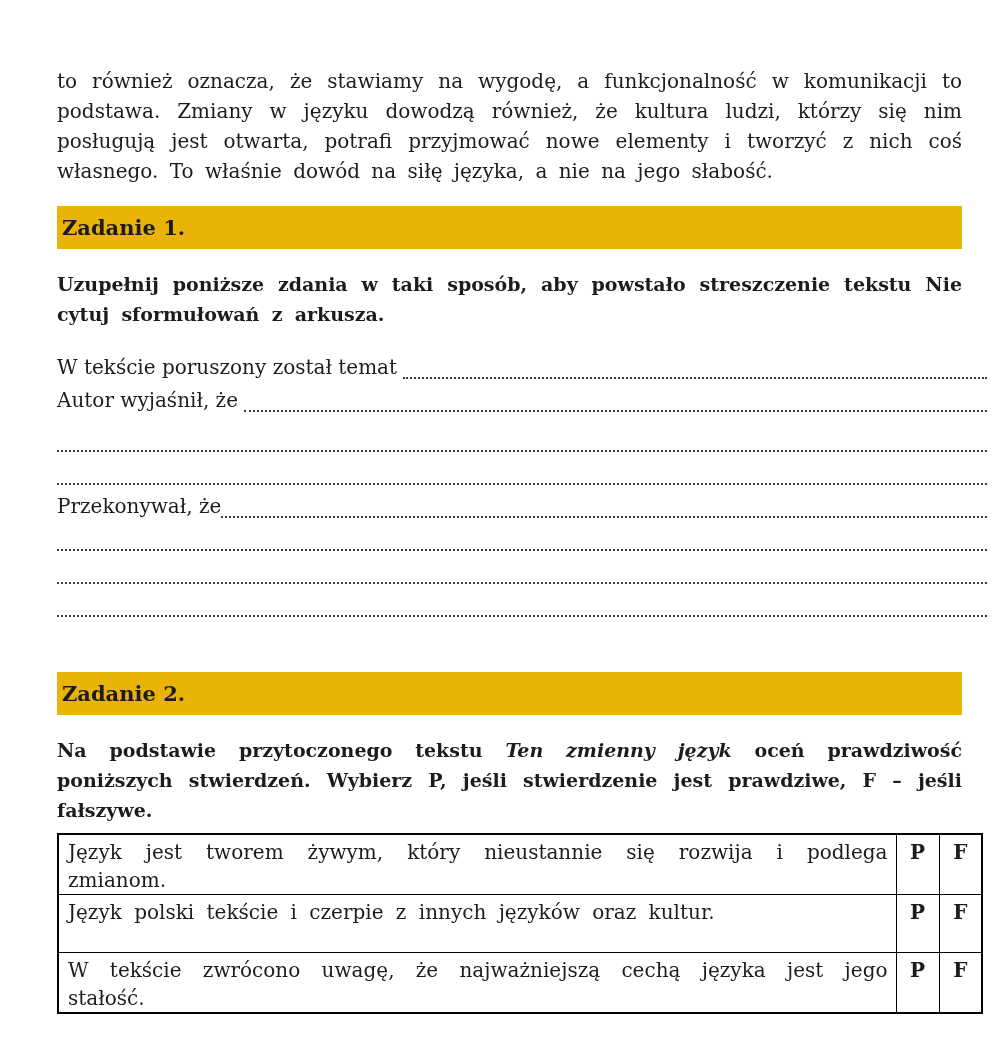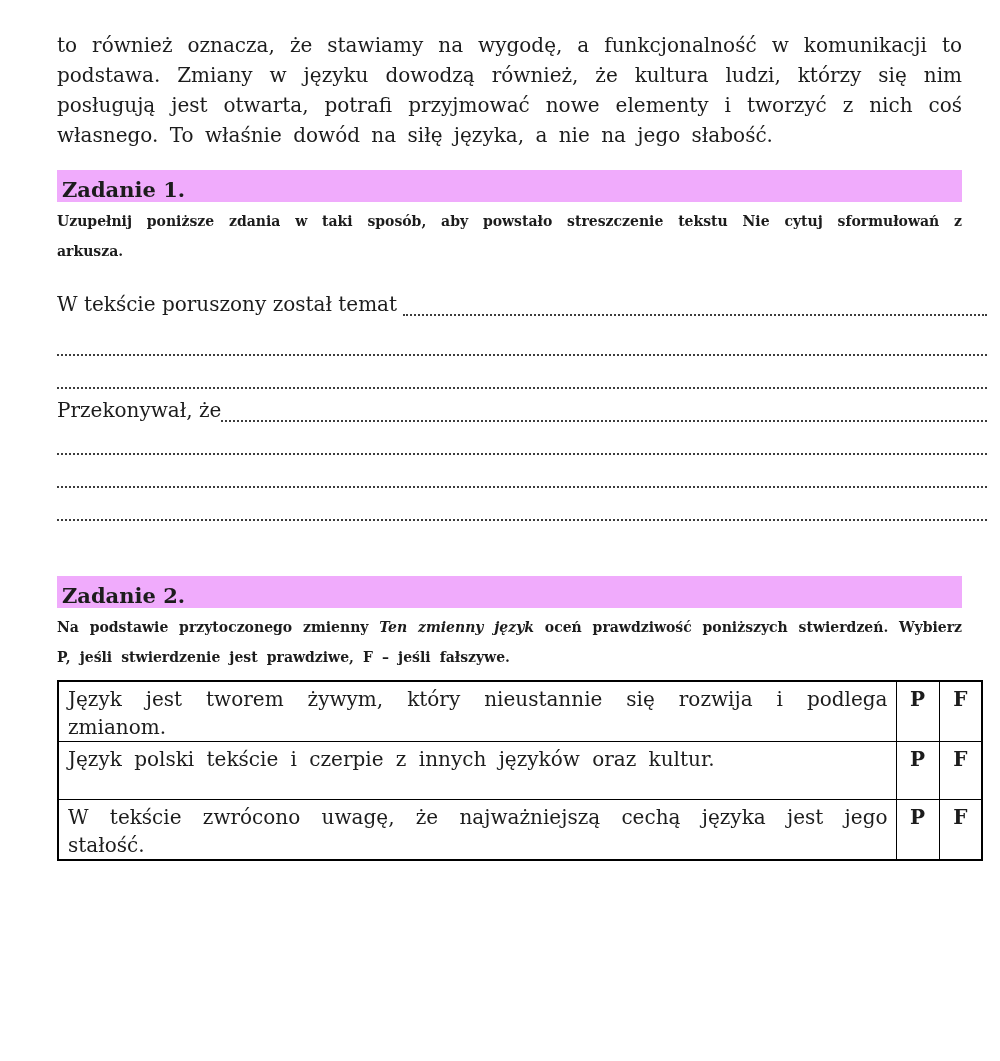--- a/index.html
+++ b/index.html
@@ -4,47 +4,47 @@
 <style>
   * { margin: 0; padding: 0; box-sizing: border-box; }
   html, body {
     width: 1000px; height: 1061px;
     background: #ffffff;
     font-family: "DejaVu Serif", "Liberation Serif", serif;
     color: #1c1c1c;
     overflow: hidden;
   }
   .content {
-    padding: 30px 38px 0 57px; 
+    padding: 66px 38px 0 57px; 
   }
   .para {
     font-size: 20px;
     line-height: 30px;
     text-align: justify;
     word-spacing: 0.25em;
   }
   .task-header {
     margin-top: 20px;
-    height: 32px;
-    background: #f0abfc;
+    height: 43px;
+    background: #eab308;
     display: flex;
-    align-items: flex-end;
+    align-items: center;
     padding-left: 5px;
   }
   .task-header .bar-label {
     font-weight: bold;
     font-size: 21px;
   }
   .instruction {
     font-weight: bold;
-    font-size: 14px;
+    font-size: 19px;
     line-height: 30px;
     text-align: justify;
     word-spacing: 0.3em;
-    margin-top: 4px;
+    margin-top: 20px;
   }
   .instruction .it { font-style: italic; }
   .fills {
     margin-top: 22px;
     width: 930px; 
     text-align: center;
   }
   .fill-line {
     height: 33px;
     display: flex;
@@ -98,20 +98,24 @@
   <div class="task-header">
     <span class="bar-label">Zadanie 1.</span>
   </div>
   <p class="instruction">Uzupełnij poniższe zdania w taki sposób, aby powstało streszczenie tekstu Nie cytuj sformułowań z arkusza.</p>
 
   <div class="fills">
     <div class="fill-line">
       <span class="fill-label">W tekście poruszony został temat </span>
       <span class="fill-dots"></span>
     </div>
+    <div class="fill-line">
+      <span class="fill-label">Autor wyjaśnił, że </span>
+      <span class="fill-dots"></span>
+    </div>
     <div class="fill-line gap-before">
       <span class="fill-label"></span>
       <span class="fill-dots"></span>
     </div>
     <div class="fill-line">
       <span class="fill-label"></span>
       <span class="fill-dots"></span>
     </div>
     <div class="fill-line">
       <span class="fill-label">Przekonywał, że</span>
@@ -128,21 +132,21 @@
     <div class="fill-line">
       <span class="fill-label"></span>
       <span class="fill-dots"></span>
     </div>
   </div>
 
   <div class="task2-block">
     <div class="task-header" style="margin-top:12px;">
       <span class="bar-label">Zadanie 2.</span>
     </div>
-    <p class="instruction"><span>Na podstawie przytoczonego zmienny </span><span class="it">Ten zmienny język</span><span> oceń prawdziwość poniższych stwierdzeń. Wybierz P, jeśli stwierdzenie jest prawdziwe, F – jeśli fałszywe.</span></p>
+    <p class="instruction"><span>Na podstawie przytoczonego tekstu </span><span class="it">Ten zmienny język</span><span> oceń prawdziwość poniższych stwierdzeń. Wybierz P, jeśli stwierdzenie jest prawdziwe, F – jeśli fałszywe.</span></p>
 
     <table class="pf-table">
       <tbody>
         <tr>
           <td class="statement">Język jest tworem żywym, który nieustannie się rozwija i podlega zmianom.</td>
           <td class="choice">P</td>
           <td class="choice">F</td>
         </tr>
         <tr>
           <td class="statement">Język polski tekście i czerpie z innych języków oraz kultur.</td>

